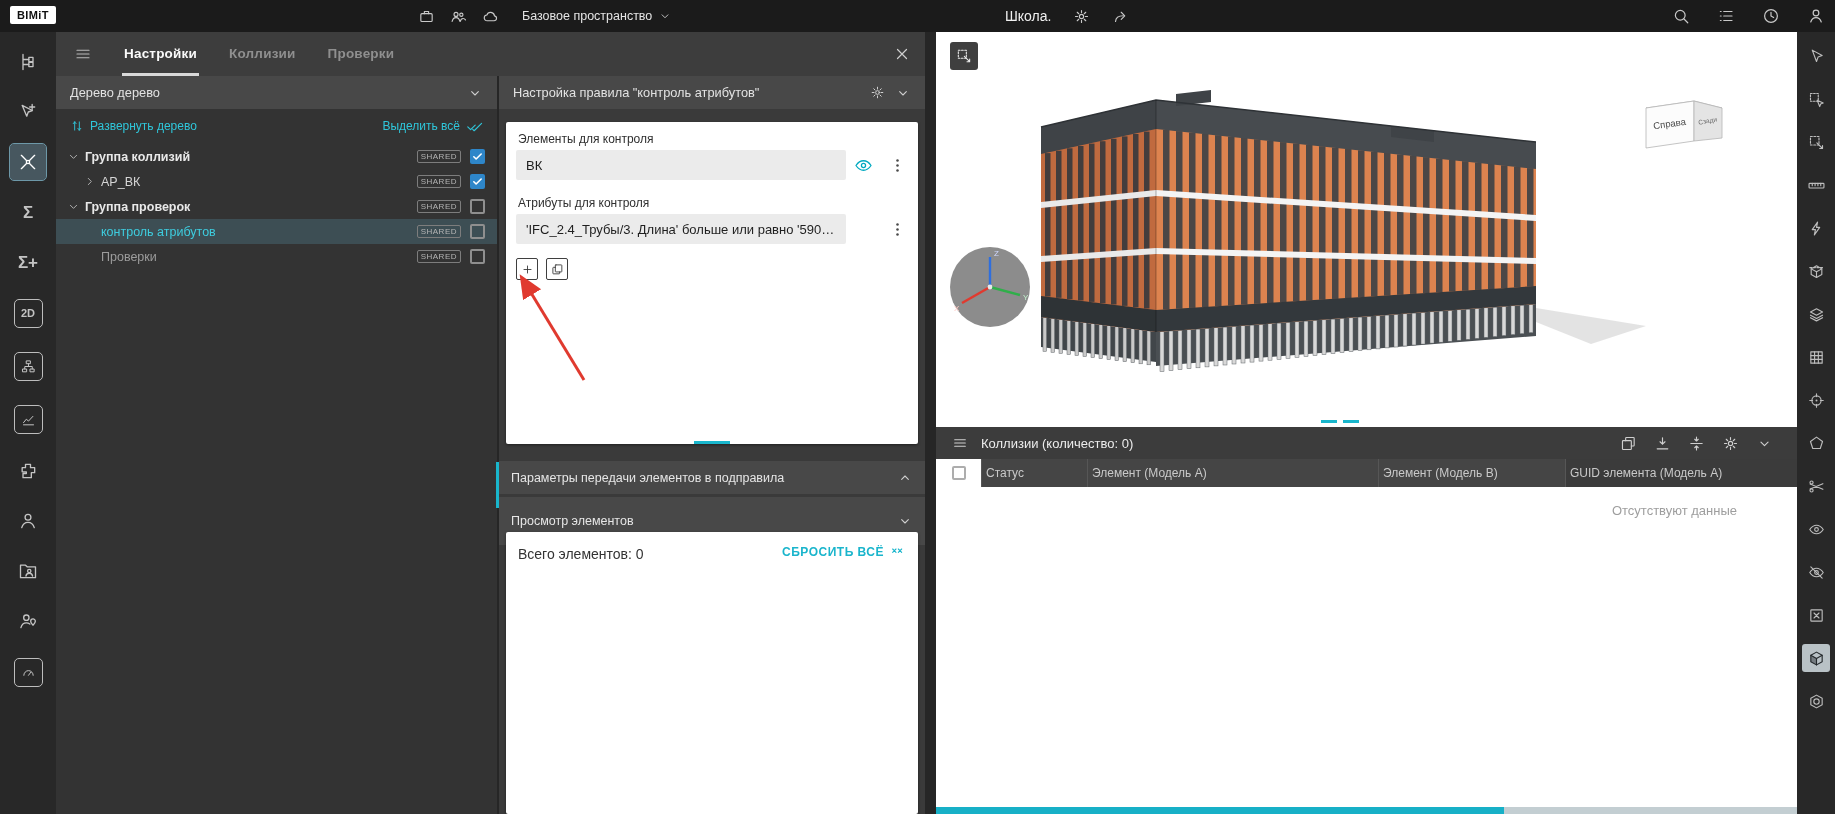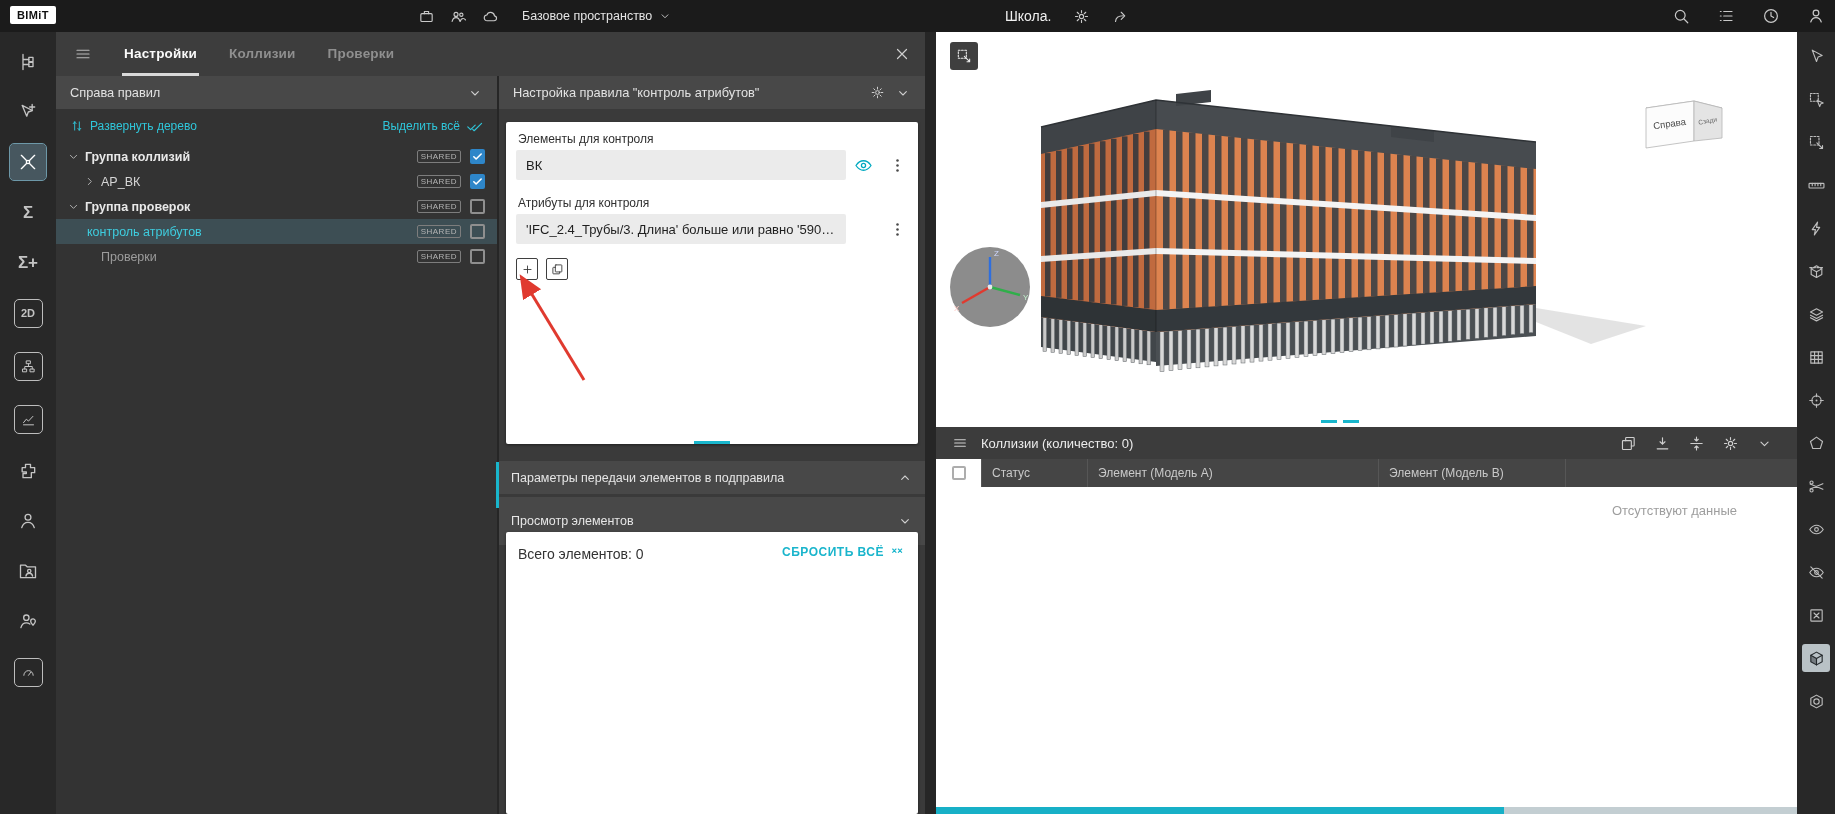--- a/index.html
+++ b/index.html
@@ -123,21 +123,21 @@
   .vp-handle i{width:16px;height:3px;background:#19b6cc;display:block}
 
   
   .collisions{position:absolute;left:936px;top:427px;width:861px;height:387px;background:#15803d}
   .col-titlebar{position:absolute;left:0;top:0;right:0;height:32px;background:#3c3c3c;display:flex;align-items:center}
   .ct-ic{width:16px;height:16px;color:#cfcfcf;margin-left:16px;cursor:pointer}
   .col-title{margin-left:13px;font-size:13px;color:#ececec}
   .ct-actions{position:absolute;right:24px;top:0;height:32px;display:flex;align-items:center;gap:17px}
   .ct-actions span{width:17px;height:17px;color:#cfcfcf;cursor:pointer}
   .col-thead{position:absolute;left:0;top:32px;right:0;height:28px;background:#454545;display:flex}
-  .th{line-height:28px;font-size:12px;color:#c9c9c9;padding-left:10px;box-sizing:border-box;
+  .th{line-height:28px;font-size:12px;color:#c9c9c9;padding-left:4px;box-sizing:border-box;
       border-right:1px solid #565656;overflow:hidden;white-space:nowrap;cursor:pointer}
   .th-check{width:46px;background:#fff;display:flex;align-items:center;justify-content:center;padding:0}
   .th-check .cbx{width:14px;height:14px;border-color:#adadad}
   .th-last{border-right:none;background:#3b3b3b}
   .col-body{position:absolute;left:0;top:60px;right:0;bottom:7px;background:#fff}
   .empty{position:absolute;right:60px;top:16px;color:#9e9e9e;font-size:13px}
   .progress{position:absolute;left:0;right:0;bottom:0;height:7px;background:#c3ced2}
   .progress .fill{height:100%;background:#17b0c7}
 
   
@@ -335,21 +335,21 @@
       </div>
     <span class="panel-close" data-icon="close">
         <svg viewBox="0 0 24 24" fill="none" stroke="currentColor" stroke-width="1.6" stroke-linecap="round" stroke-linejoin="round">
           <path d="M6 6l12 12M18 6L6 18"></path>
         </svg>
       </span>
   </div>
 
   <div class="tree-col">
     <div class="sec-header">
-      <span>Справа правил</span>
+      <span>Дерево дерево</span>
       <span class="spacer"></span>
       <span class="hdr-chev" data-icon="chevron-down">
           <svg viewBox="0 0 24 24" fill="none" stroke="currentColor" stroke-width="1.6" stroke-linecap="round" stroke-linejoin="round">
             <path d="M7 10l5 5 5-5"></path>
           </svg>
         </span>
     </div>
     <div class="tree-links">
       <span class="link">
         <span class="link-ic" data-icon="sort-vert">
@@ -400,21 +400,21 @@
         <div class="tree-row bold" style="padding-left: 10px;">
           <span class="row-chev" data-icon="chevron-down">
             <svg viewBox="0 0 24 24" fill="none" stroke="currentColor" stroke-width="1.6" stroke-linecap="round" stroke-linejoin="round">
               <path d="M7 10l5 5 5-5"></path>
             </svg>
           </span>
           <span class="row-label">Группа проверок</span>
           <span class="badge">SHARED</span>
           <span class="cbx unchecked"></span>
         </div>
-        <div class="tree-row selected" style="padding-left: 12px;">
+        <div class="tree-row selected" style="padding-left: 26px;">
           <span class="row-chev"></span>
           <span class="row-label">контроль атрибутов</span>
           <span class="badge">SHARED</span>
           <span class="cbx unchecked"></span>
         </div>
         <div class="tree-row muted" style="padding-left: 26px;">
           <span class="row-chev"></span>
           <span class="row-label">Проверки</span>
           <span class="badge">SHARED</span>
           <span class="cbx unchecked"></span>
@@ -730,20 +730,21 @@
     </div>
   </div>
   <div class="col-thead">
     <div class="th th-check">
       <span class="cbx unchecked"></span>
     </div>
 
   <div class="th" style="width: 106px;">Статус</div>
       <div class="th" style="width: 291px;">Элемент (Модель A)</div>
       <div class="th" style="width: 187px;">Элемент (Модель B)</div>
+      <div class="th th-last" style="flex: 1 1 0%;">GUID элемента (Модель A)</div>
     </div>
   <div class="col-body">
     <span class="empty">Отсутствуют данные</span>
   </div>
   <div class="progress">
     <div class="fill" style="width: 66%;"></div>
   </div>
 </div>
 
 <nav class="rsb">

